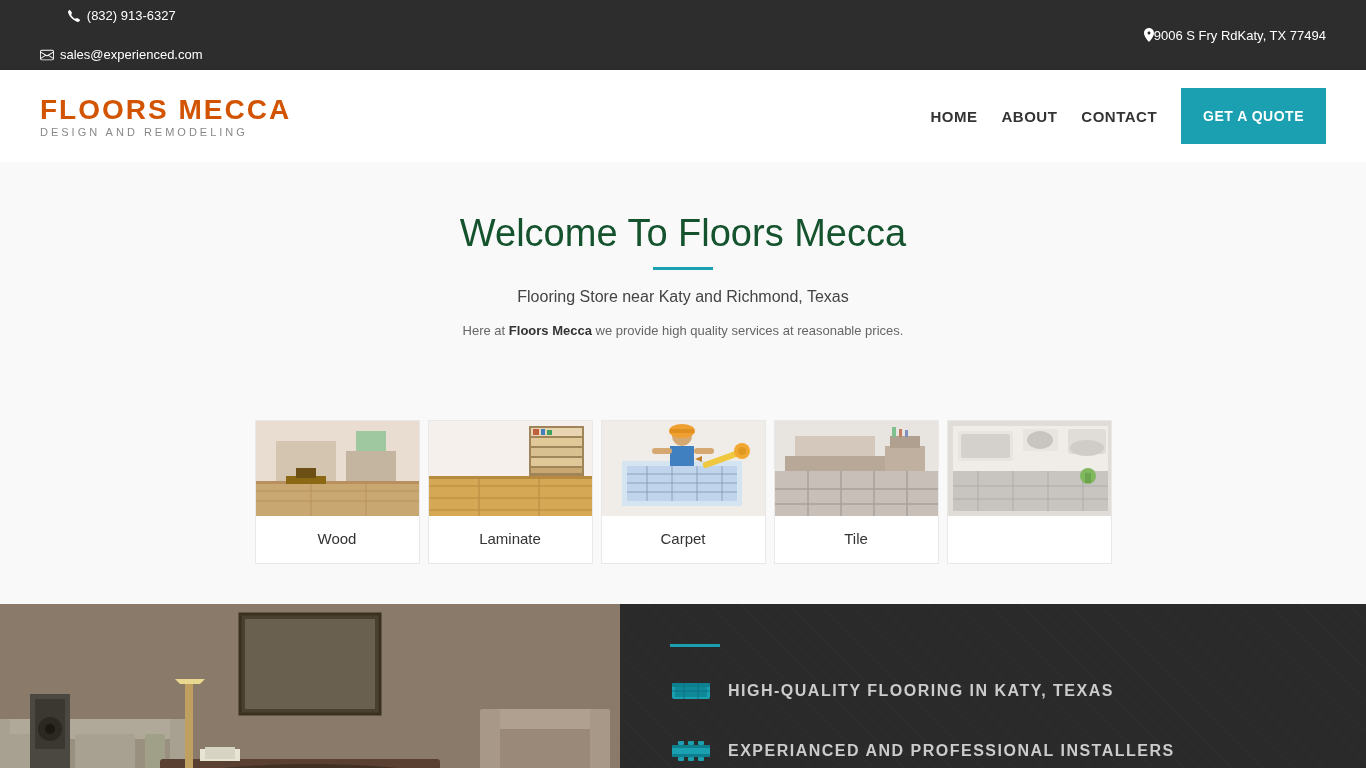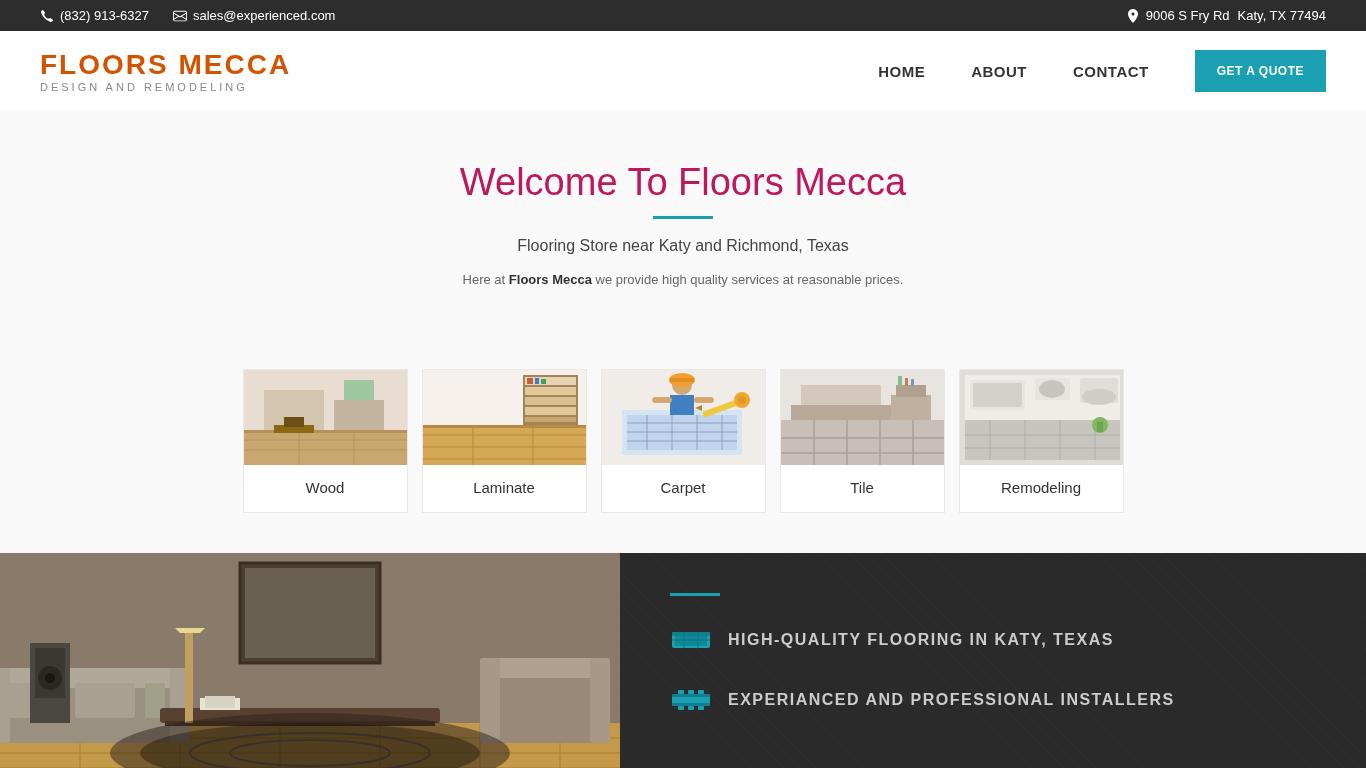--- a/index.html
+++ b/index.html
@@ -8,22 +8,22 @@
     
     .top-bar {
       background: #2d2d2d;
       color: #fff;
       display: flex;
       align-items: center;
       justify-content: space-between;
       padding: 8px 40px;
       font-size: 13px;
     }
-    .top-bar-left { display: flex; align-items: center; gap: 24px; }
-    .top-bar-right { display: flex; align-items: center; gap: 8px; }
+    .top-bar-left { display: flex; align-items: center; gap: 24px; flex-direction: column; }
+    .top-bar-right { display: flex; align-items: center; }
     .top-bar-contact { display: flex; align-items: center; gap: 6px; }
 
     
     .header {
       background: #fff;
       display: flex;
       align-items: center;
       justify-content: space-between;
       padding: 18px 40px;
       box-shadow: 0 2px 6px rgba(0,0,0,0.08);
@@ -40,53 +40,53 @@
     }
     .logo-sub {
       font-size: 11px;
       color: #888;
       letter-spacing: 3px;
       text-transform: uppercase;
     }
     .nav {
       display: flex;
       align-items: center;
-      gap: 46px;
+      gap: 24px;
     }
     .nav-link {
       font-size: 15px;
       font-weight: 600;
       color: #333;
       text-transform: uppercase;
       cursor: pointer;
       text-decoration: none;
       letter-spacing: 0.5px;
     }
     .btn-quote {
       background: #1aa0b0;
       color: #fff;
       border: none;
-      padding: 14px 22px;
-      font-size: 12px;
+      padding: 20px 22px;
+      font-size: 14px;
       font-weight: 700;
       letter-spacing: 0.5px;
       cursor: pointer;
       text-transform: uppercase;
     }
 
     
     .hero {
       background: #f9f9f9;
       text-align: center;
       padding: 50px 40px 20px;
     }
     .hero-title {
       font-size: 38px;
       font-weight: 300;
-      color: #be185d;
+      color: #14532d;
       margin-bottom: 12px;
     }
     .hero-divider {
       width: 60px;
       height: 3px;
       background: #1aa0b0;
       margin: 0 auto 18px;
     }
     .hero-subtitle {
       font-size: 16px;
@@ -99,21 +99,21 @@
       line-height: 1.7;
       max-width: 600px;
       margin: 0 auto 36px;
     }
     .hero-body strong { font-weight: 700; color: #333; }
 
     
     .cards-row {
       display: flex;
       justify-content: center;
-      gap: 14px;
+      gap: 8px;
       padding: 0 40px 40px;
       background: #f9f9f9;
     }
     .card {
       width: 165px;
       background: #fff;
       border: 1px solid #e8e8e8;
       overflow: hidden;
       cursor: pointer;
     }
@@ -389,21 +389,20 @@
         <line x1="5" y1="78" x2="160" y2="78" stroke="#b0aca8" stroke-width="1"></line>
         <line x1="30" y1="50" x2="30" y2="90" stroke="#b0aca8" stroke-width="1"></line>
         <line x1="65" y1="50" x2="65" y2="90" stroke="#b0aca8" stroke-width="1"></line>
         <line x1="100" y1="50" x2="100" y2="90" stroke="#b0aca8" stroke-width="1"></line>
         <line x1="135" y1="50" x2="135" y2="90" stroke="#b0aca8" stroke-width="1"></line>
 
         <circle cx="140" cy="55" r="8" fill="#80b860"></circle>
         <rect x="137" y="52" width="6" height="10" fill="#5a9040" opacity="0.5"></rect>
       </svg>
     </div>
-    <div class="card-label">Remodeling</div>
   </div>
 
 </section>
 
 <section class="bottom-split">
 
   <div class="bottom-left">
     <svg class="living-room-scene" viewBox="0 0 620 252" xmlns="http://www.w3.org/2000/svg">
 
       <rect width="620" height="252" fill="#8a7a6a"></rect>

